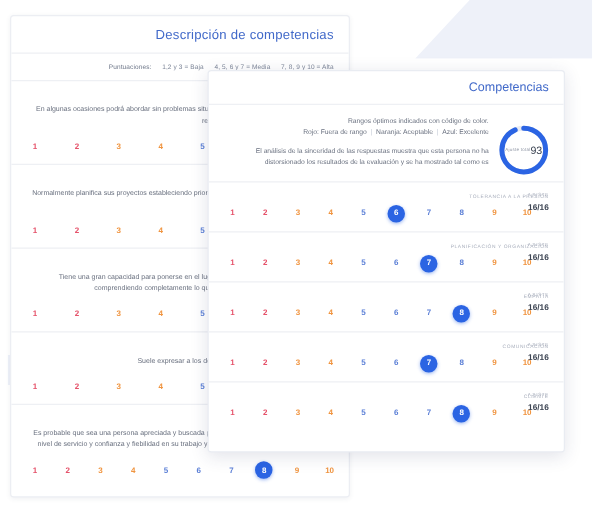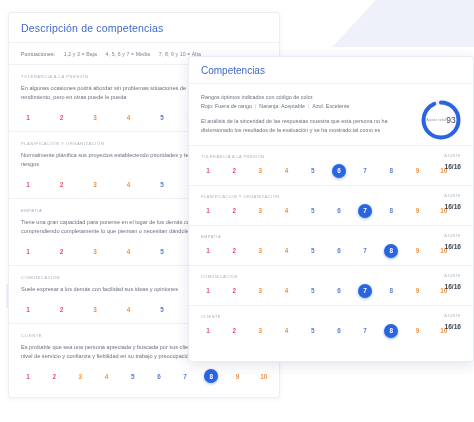--- a/index.html
+++ b/index.html
@@ -2,21 +2,21 @@
 <html><head>
 <meta charset="utf-8">
 <style>
   * { box-sizing: border-box; margin: 0; padding: 0; }
   html, body {
     width: 474px; height: 422px;
     background: #ffffff;
     font-family: "Liberation Sans", sans-serif;
     overflow: hidden;
   }
-  #stage { position: relative; width: 474px; height: 308px; background:#fff; }
+  #stage { position: relative; width: 474px; height: 308px; background:#fff;text-align:right; }
 
   
   .deco-top {
     position: absolute; right: 0; top: 0; width: 182px; height: 47px;
     background: #eef1f9;
     clip-path: polygon(22% 100%, 46% 0, 100% 0, 100% 100%);
     border-bottom-left-radius: 4px;
   }
   .deco-bottom {
     position: absolute; left: 6px; bottom: 0; width: 112px; height: 24px;
@@ -71,21 +71,21 @@
   .n.c-red { color: #e5536b; }
   .n.c-org { color: #f0943f; }
   .n.c-blu { color: #5b7fd6; }
   .n.sel {
     background: #2b64e3; color: #fff; border-radius: 50%;
     box-shadow: 0 1px 3px rgba(43,100,227,.45);
   }
 
   
   .card-over {
-    position: absolute; left: 188px; top: 56px;
+    position: absolute; left: 166px; top: 56px;
     width: 286px; height: 306px;
     background: #ffffff;
     border: 1px solid #e9ecf2;
     border-radius: 3px;
     box-shadow: 0 3px 14px rgba(40,50,90,.13);
     overflow: hidden;
   }
   .card-over .hdr { padding: 8px 12px 7px 12px; border-bottom: 1px solid #eef0f4; }
   .card-over .hdr h2 { font-size: 10px; font-weight: 400; color: #4169c9; }
   .intro { position: relative; padding: 9px 12px 10px 12px; border-bottom: 1px solid #eef0f4; }

